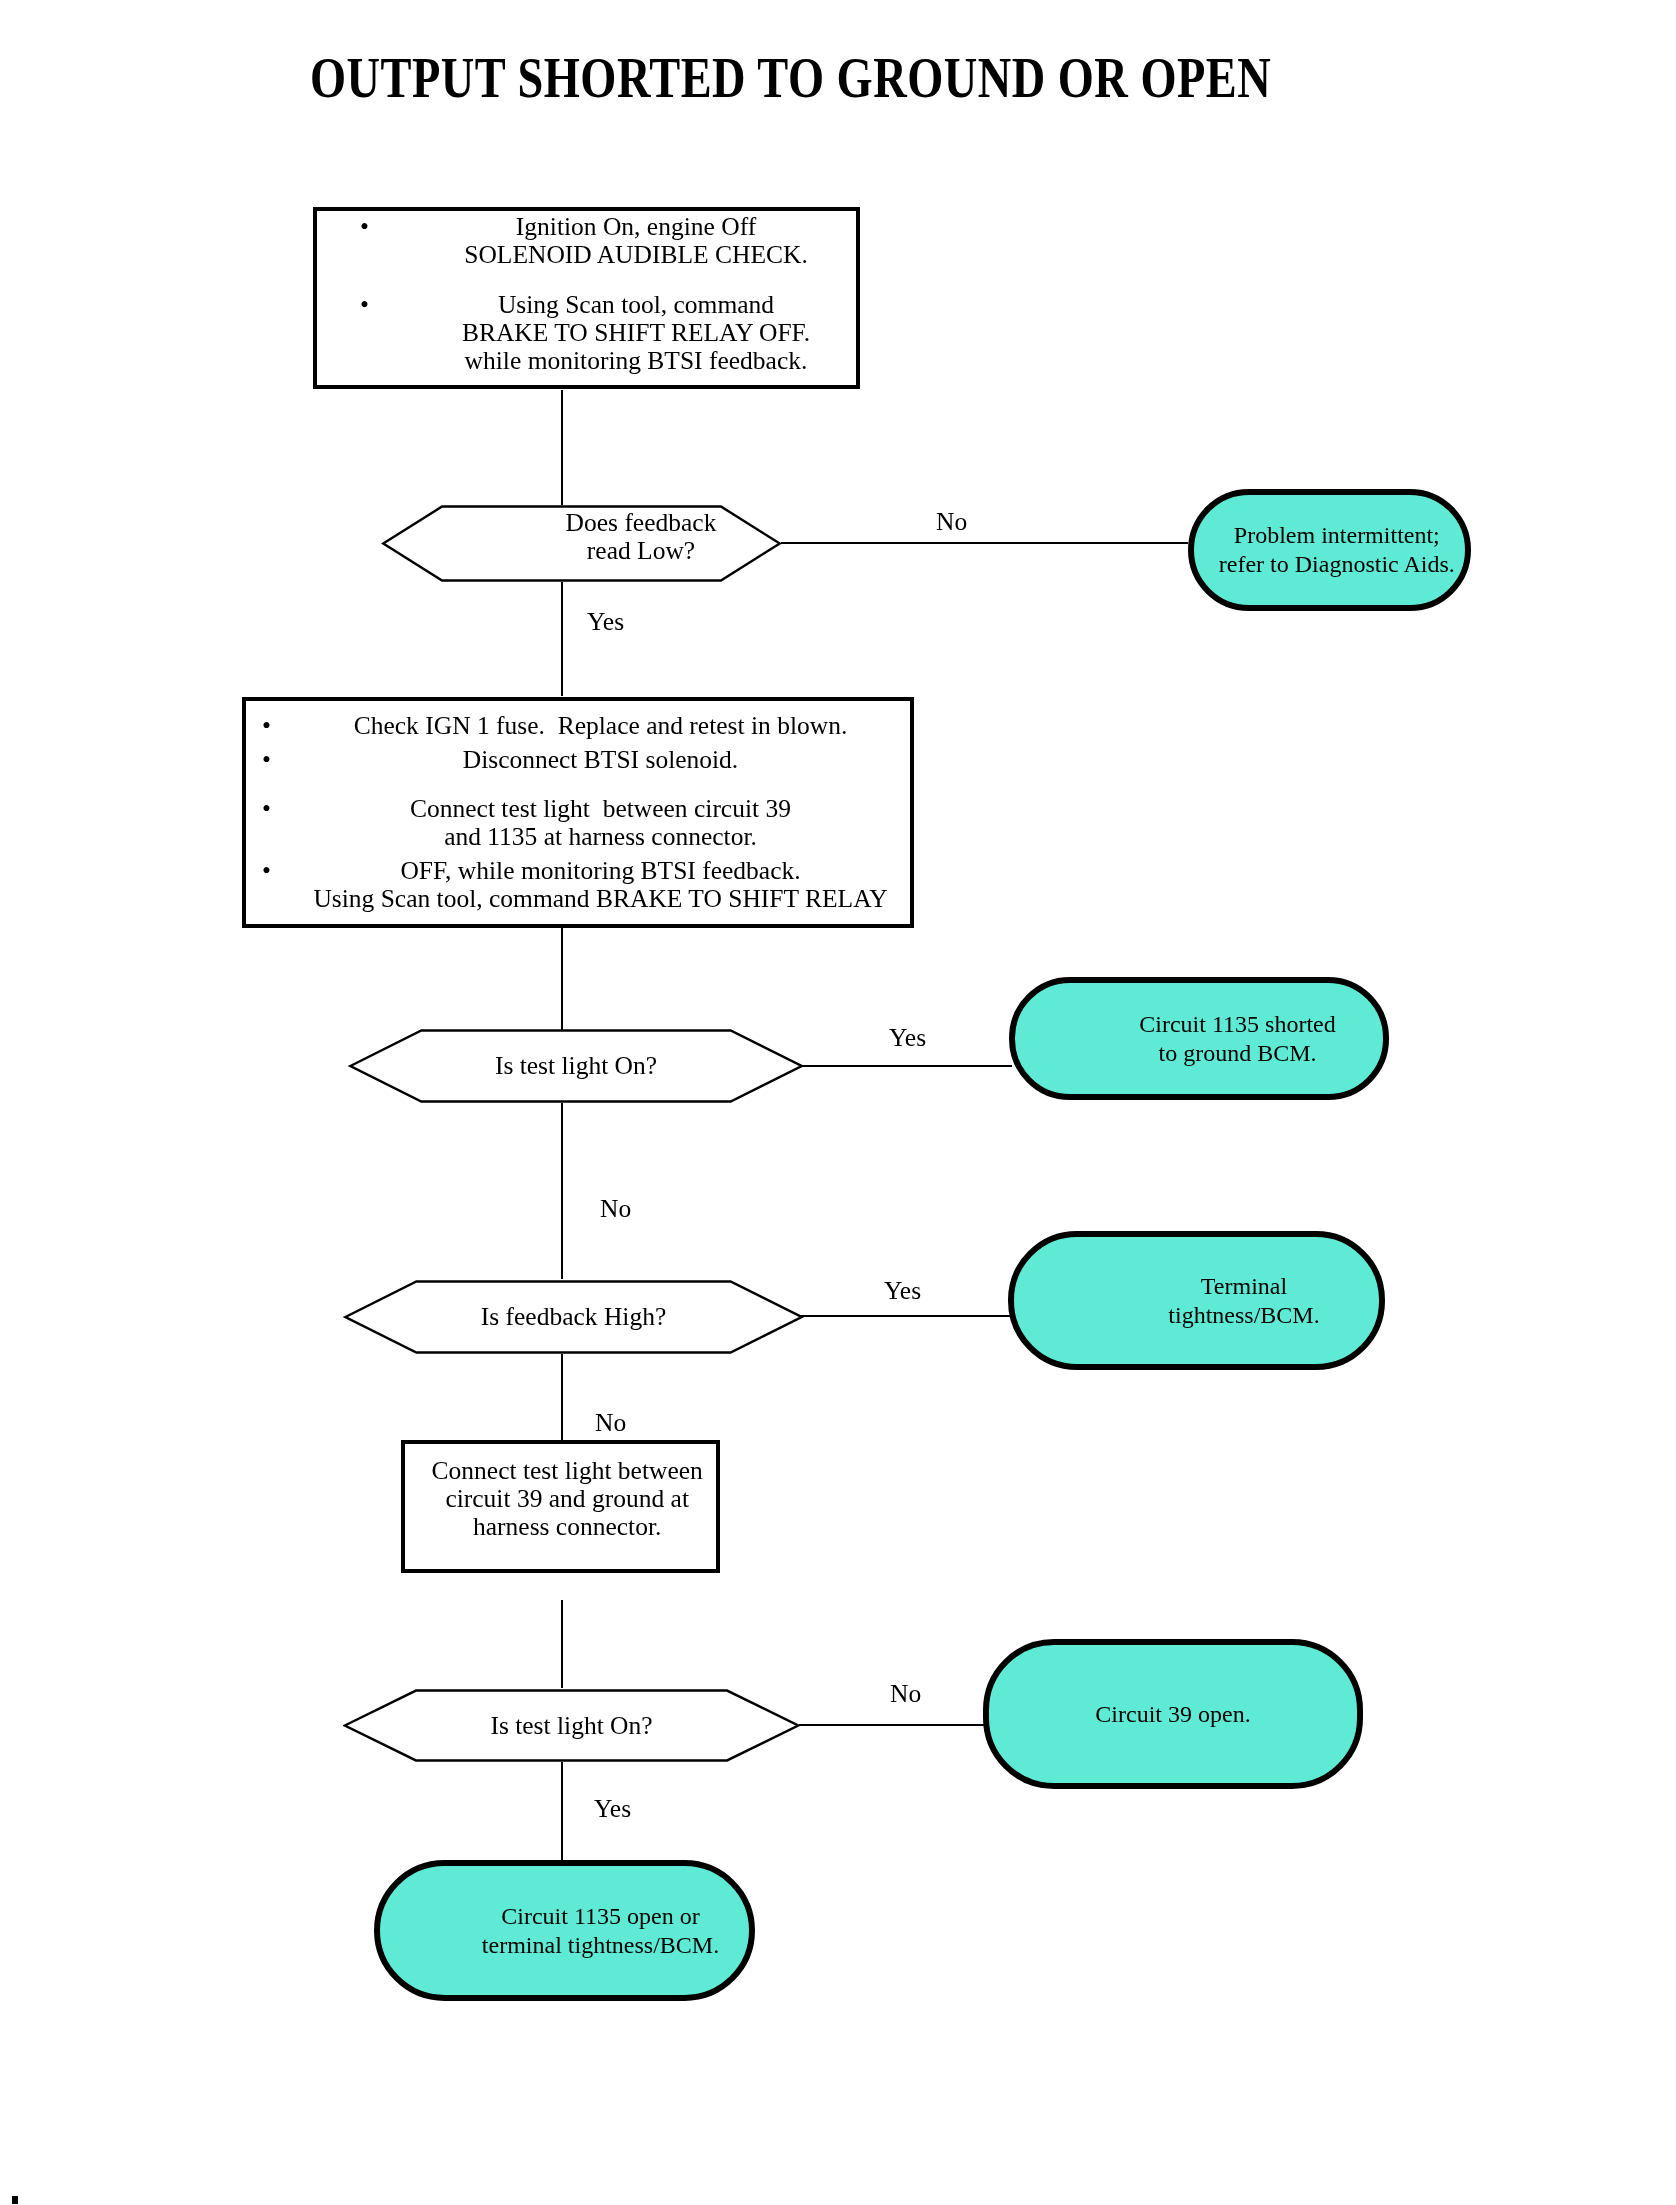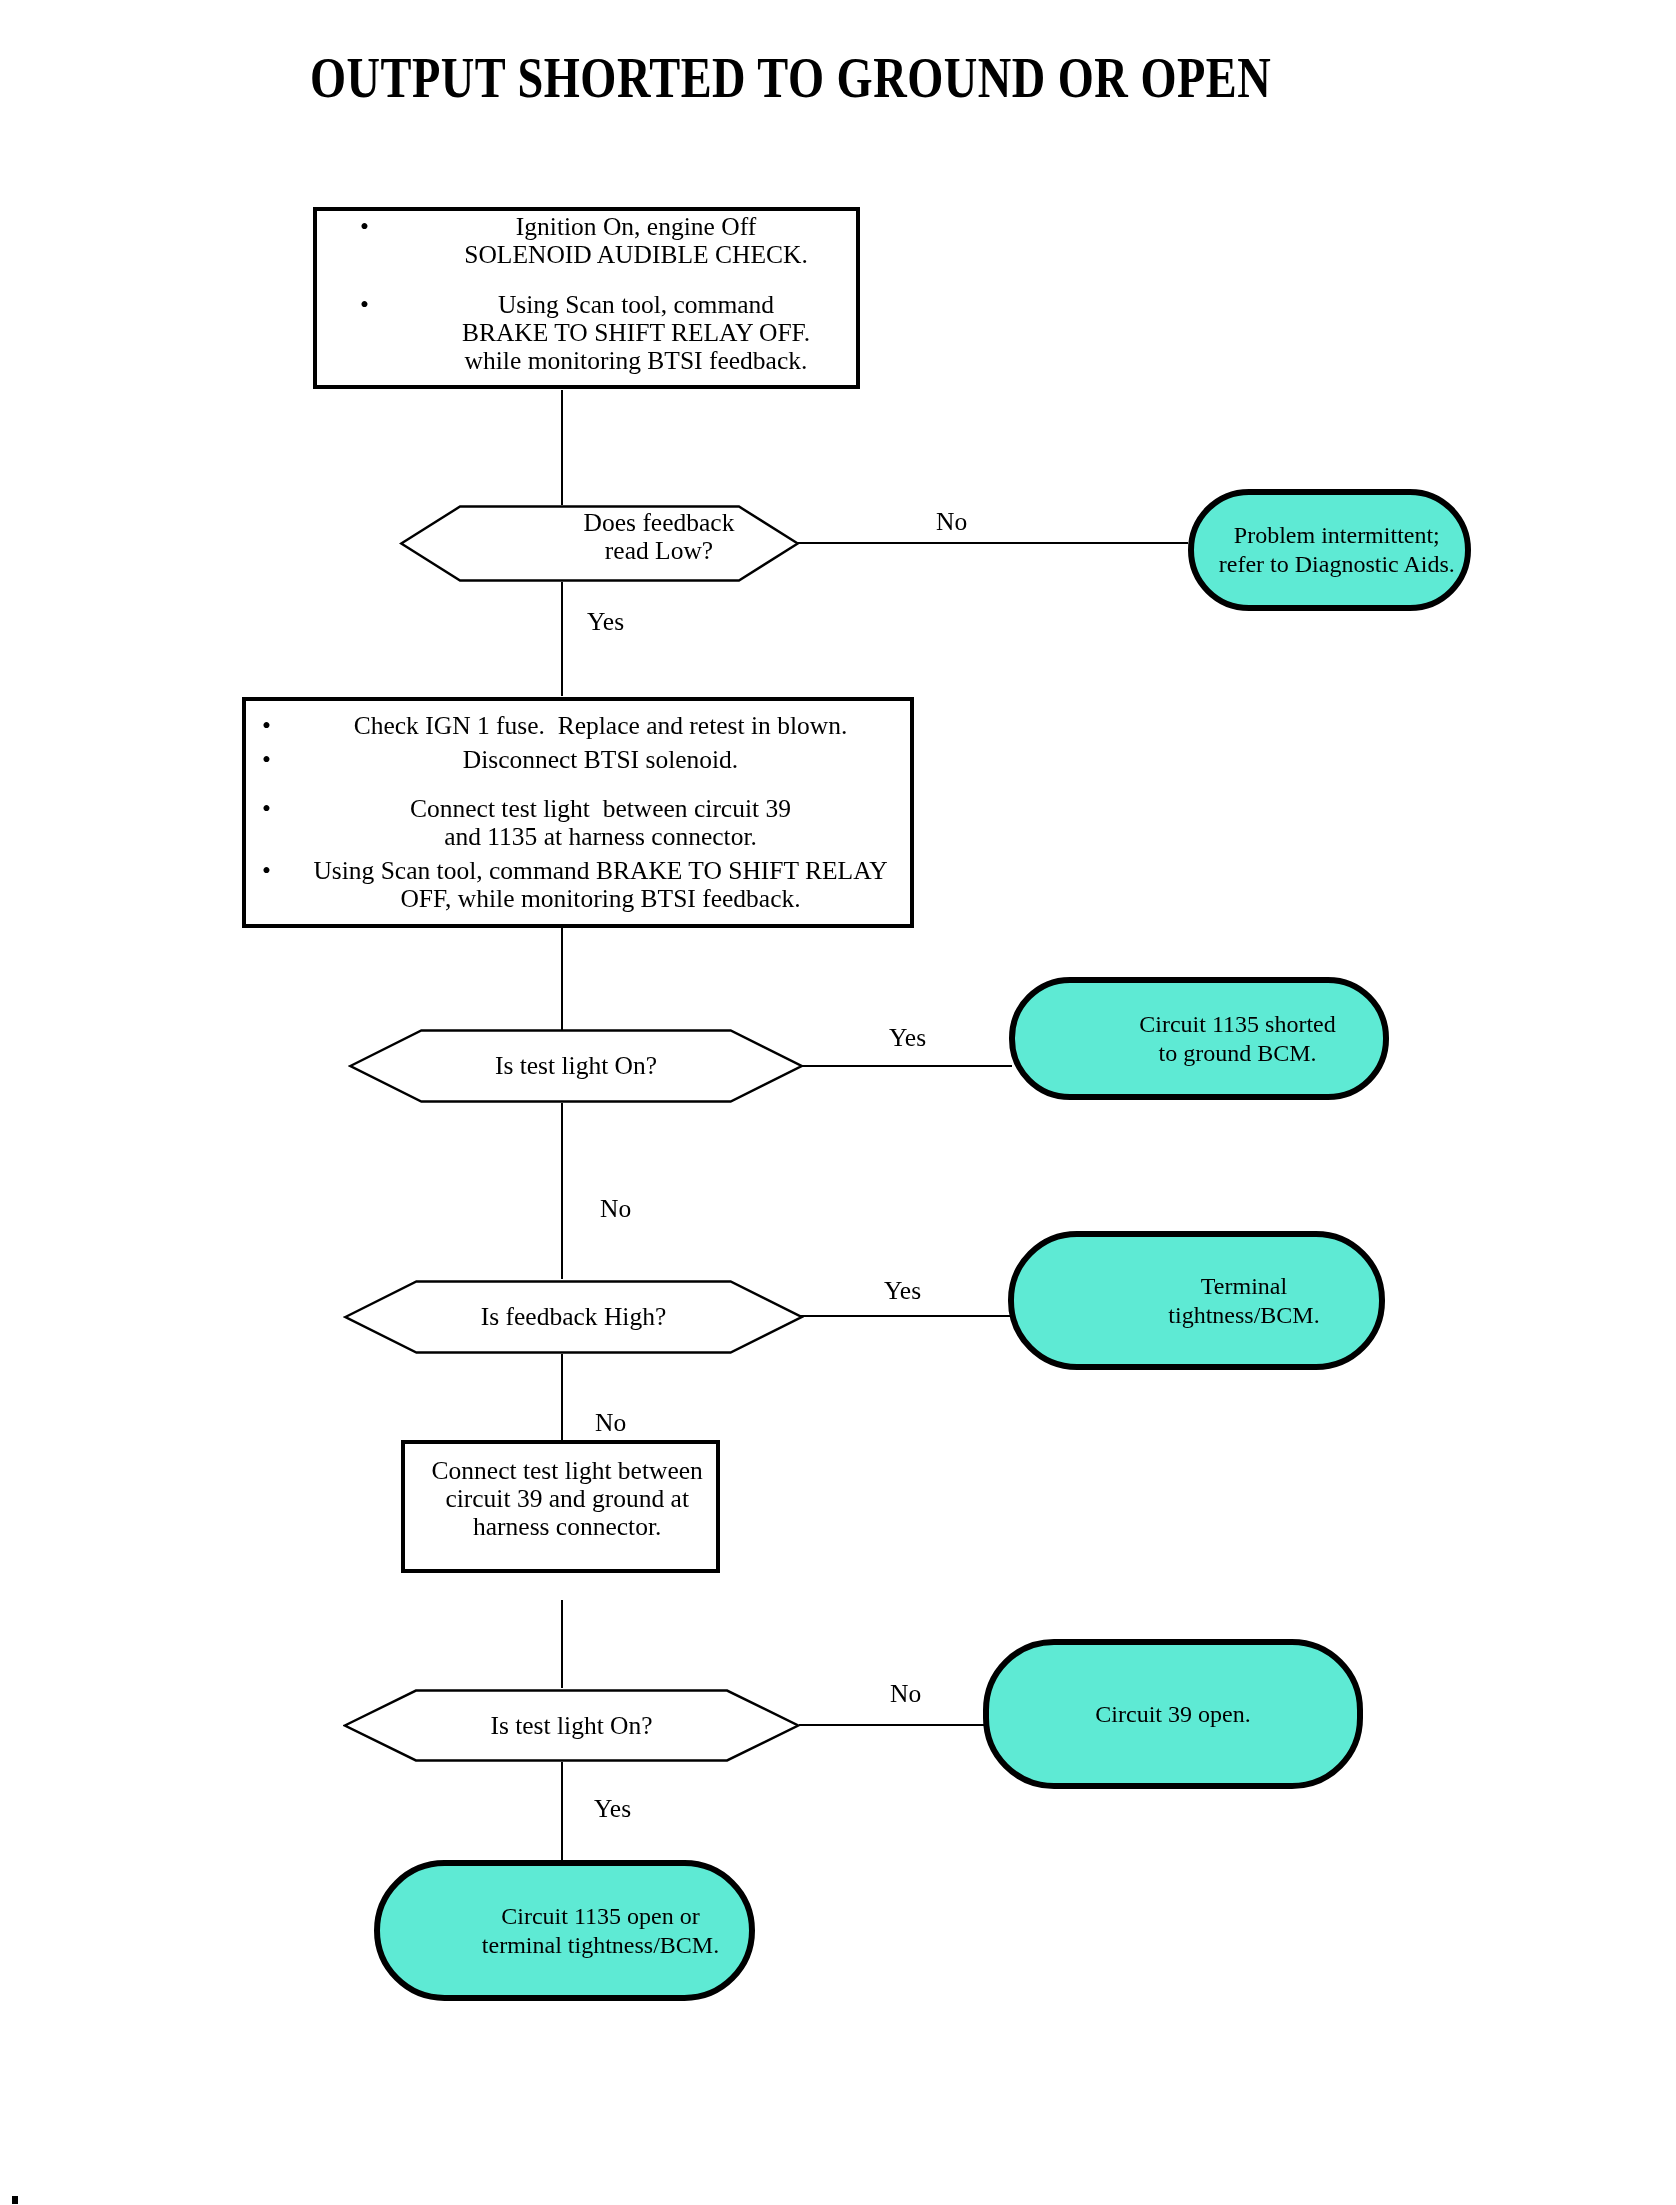--- a/index.html
+++ b/index.html
@@ -57,21 +57,21 @@
   .box2 .g4 { margin-top: 6.7px; }
   
   .box3 { left: 389px; top: 1440px; width: 319px; height: 133px; padding-top: 13.4px; padding-left: 13.4px; }
   
   .hex { position: absolute; }
   .hex svg { position: absolute; left: 0; top: 0; display: block; }
   .hex .hex-text {
     position: absolute; left: 0; top: 0; width: 100%; height: 100%;
     display: flex; flex-direction: column; justify-content: center;
   }
-  .hex1 { left: 387px; top: 505px; width: 401px; height: 63px; }
+  .hex1 { left: 369px; top: 505px; width: 401px; height: 63px; }
   .hex1 .hex-text { padding-left: 119px; box-sizing: border-box; }
   .hex2 { left: 336px; top: 1029px; width: 456px; height: 74px; }
   .hex3 { left: 331px; top: 1280px; width: 461px; height: 74px; }
   .hex4 { left: 331px; top: 1689px; width: 457px; height: 73px; }
   .hex-center .t-line { text-align: center; }
   
   .term {
     position: absolute;
     box-sizing: border-box;
     border: 6.7px solid #000;
@@ -177,22 +177,22 @@
     <div class="bullet-group g3">
       <span class="dotcol">•</span>
       <span class="textcol">
         <div class="t-line">Connect test light  between circuit 39</div>
         <div class="t-line">and 1135 at harness connector.</div>
       </span>
     </div>
     <div class="bullet-group g4">
       <span class="dotcol">•</span>
       <span class="textcol">
+        <div class="t-line">OFF, while monitoring BTSI feedback.</div>
         <div class="t-line">Using Scan tool, command BRAKE TO SHIFT RELAY</div>
-        <div class="t-line">OFF, while monitoring BTSI feedback.</div>
       </span>
     </div>
   </div>
 
   <div class="hex hex2 hex-center">
     <svg width="456" height="74" viewBox="0 0 750 122">
       <polygon points="3,61 120,2.5 630,2.5 747,61 630,119.5 120,119.5" fill="#ffffff" stroke="#000000" stroke-width="4"></polygon>
     </svg>
     <div class="hex-text">
       <div class="t-line">Is test light On?</div>

